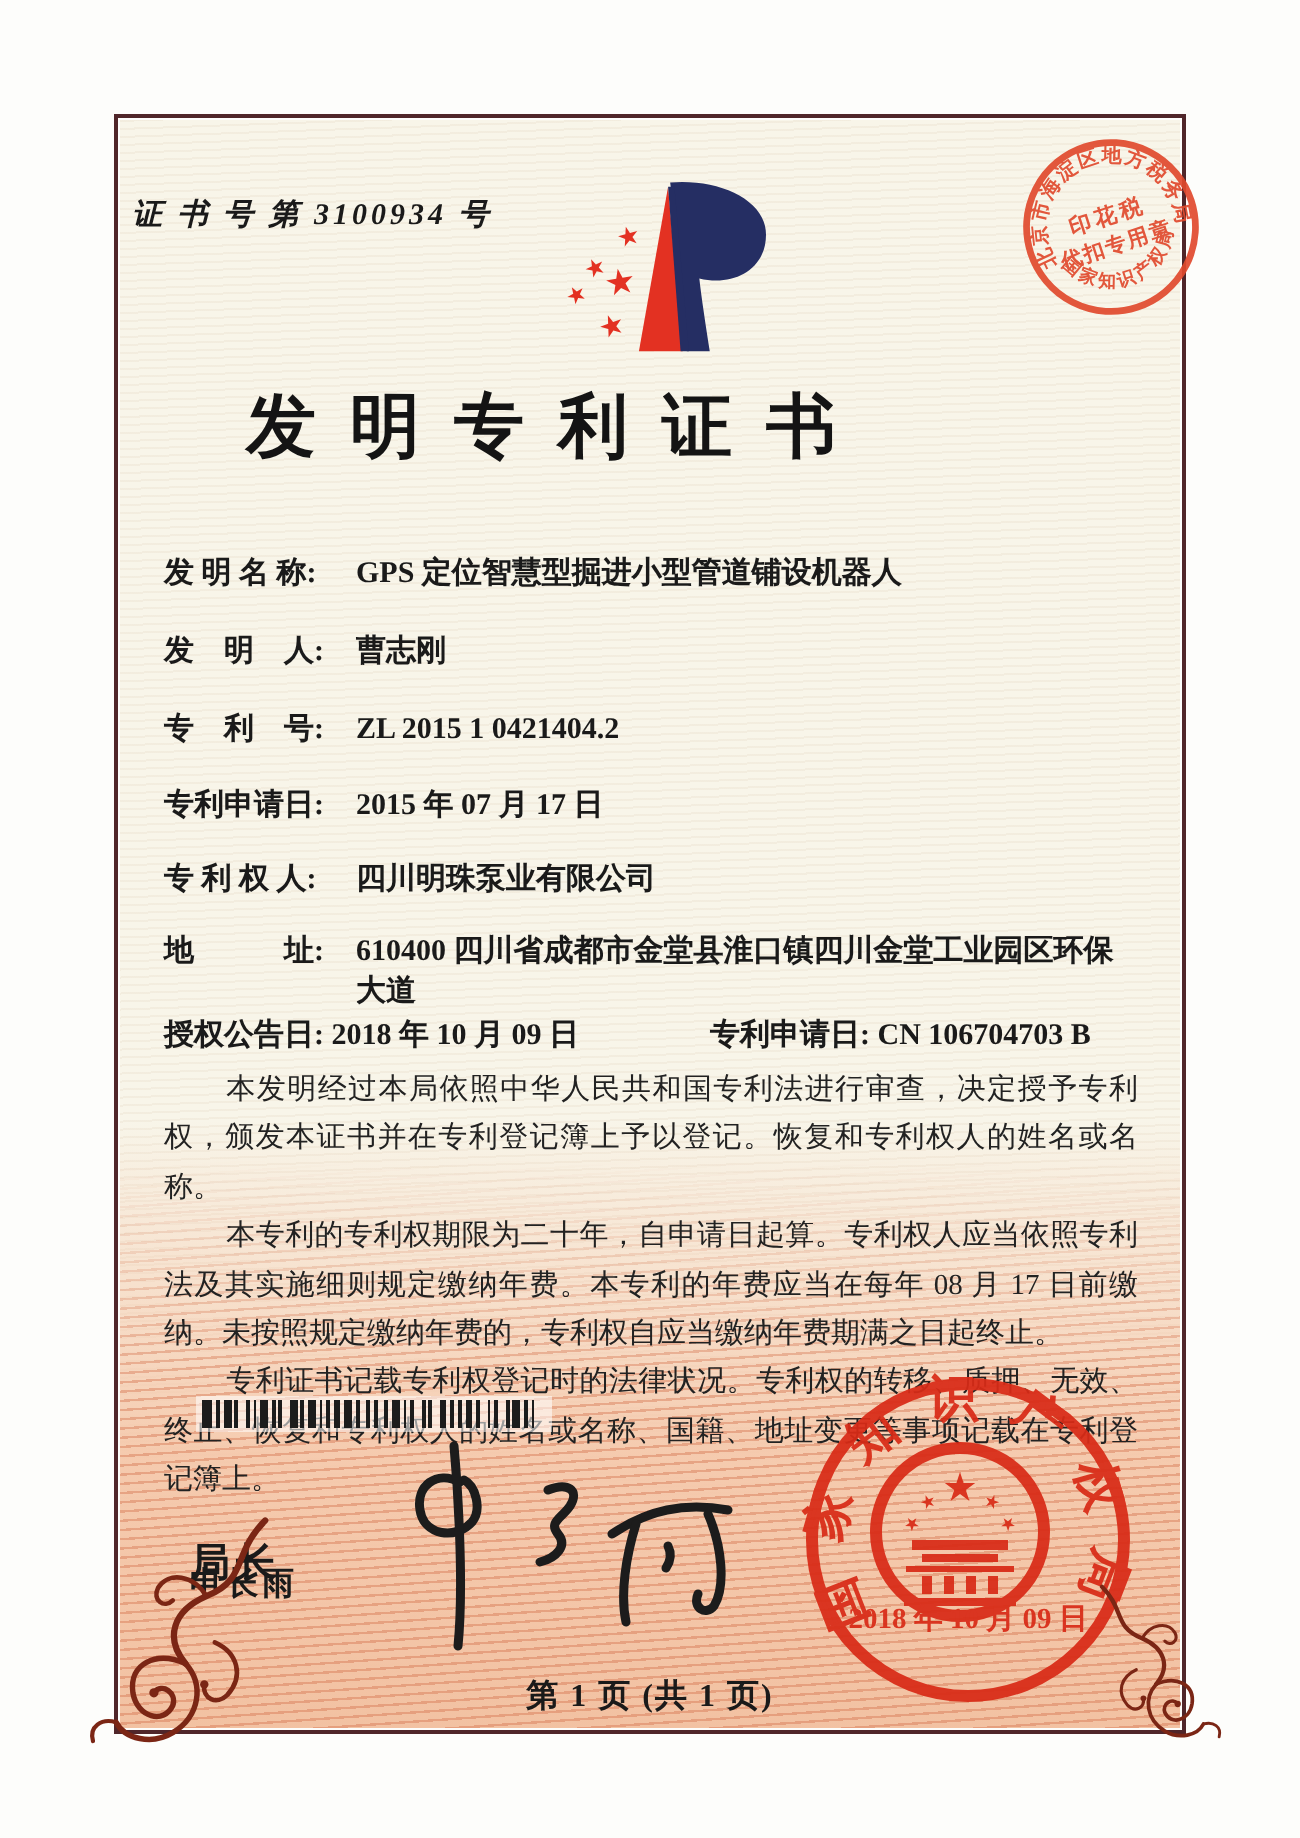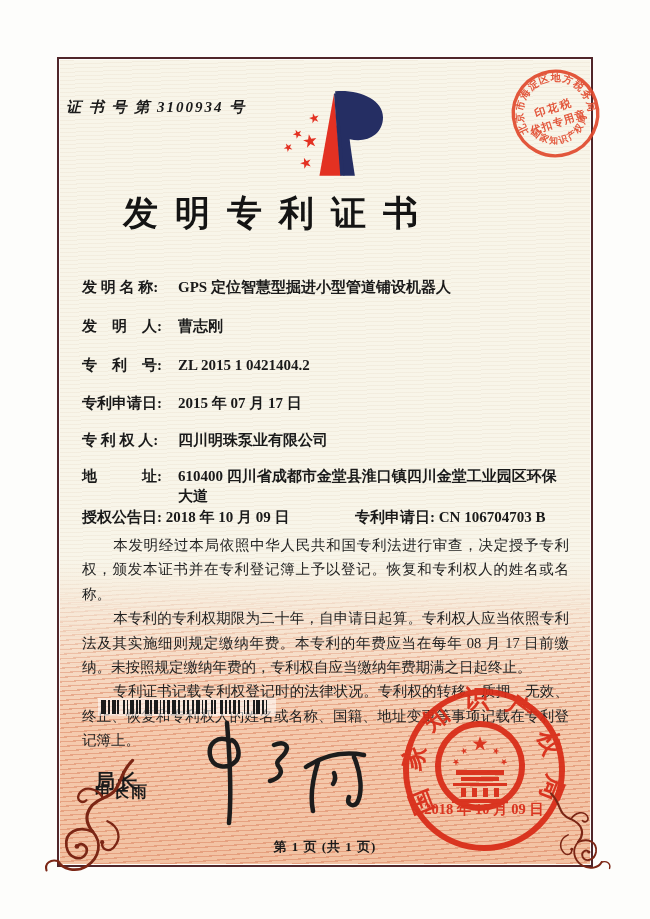--- a/index.html
+++ b/index.html
@@ -61,21 +61,21 @@
   .paragraphs p { text-indent:2.15em; }
   .barcode { left:38px; top:638px; width:178px; height:18px;
     background:rgba(255,255,255,0.55); padding:2px 3px; font-size:0; }
   .barcode span { display:inline-block; height:14px; vertical-align:top; }
   .signer-title { left:35px; top:708px; font-size:20px; font-weight:700;
     letter-spacing:3px; font-family:"Liberation Sans","DejaVu Sans",sans-serif; }
   .signer-name { left:35px; top:722px; font-size:16px; font-weight:700;
     letter-spacing:2px; font-family:"Liberation Sans","DejaVu Sans",sans-serif; }
   .signature { left:122px; top:655px; }
   .seal { left:338px; top:624px; }
-  .footer { left:0; top:778px; width:530px; text-align:center; font-size:13px;
+  .footer { left:0; top:778px; width:530px; text-align:center; font-size:16px;
     font-weight:600; letter-spacing:1px; }
   .stamp { position:absolute; left:508px; top:66px; z-index:2; opacity:0.92; }
   .ornament-bl { position:absolute; left:36px; top:758px; z-index:2; }
   .ornament-br { position:absolute; left:542px; top:792px; z-index:2; }
 </style>
 </head>
 <body>
 
 <div class="frame"></div>
 

